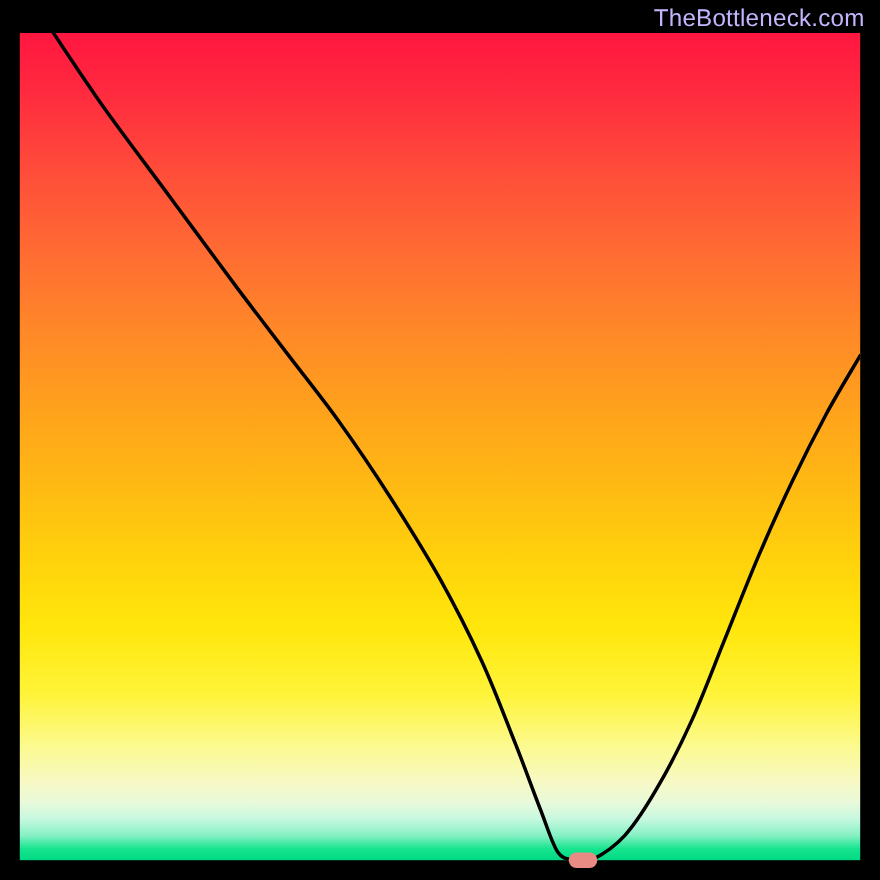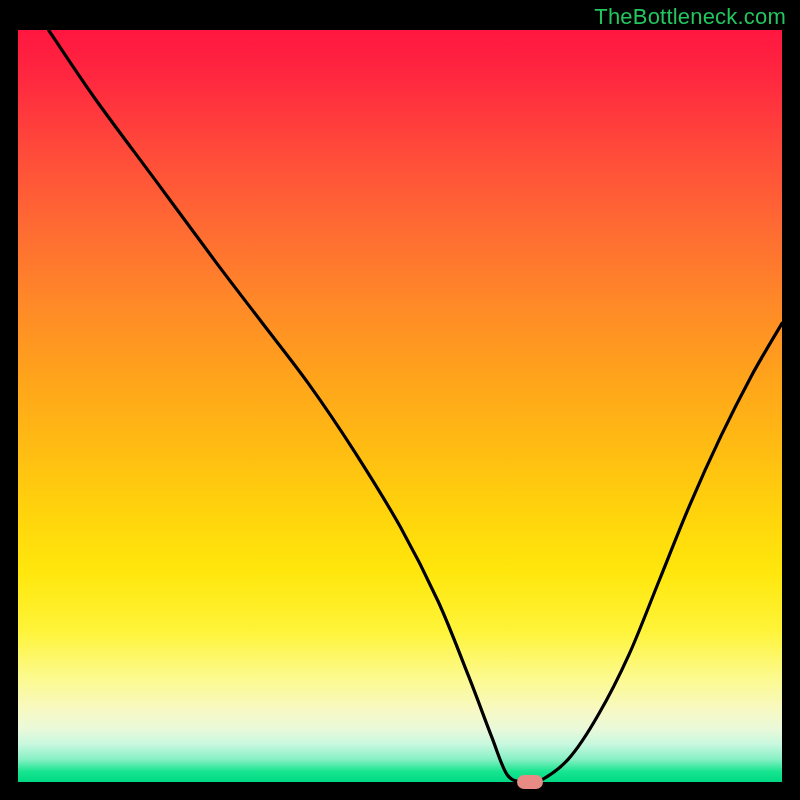--- a/index.html
+++ b/index.html
@@ -43,21 +43,21 @@
       #c7f8df 95%,
       #86f0c4 97%,
       #18e58f 98.6%,
       #00d884 100%
     );
   }
   .watermark {
     position: absolute;
     top: 4px;
     right: 14px;
-    color: #22c55e;
+    color: #c4b5fd;
     font-size: 22px;
     font-weight: 500;
     letter-spacing: 0.2px;
   }
   .curve {
     position: absolute;
     left: 0;
     top: 0;
     width: 764px;
     height: 752px;

